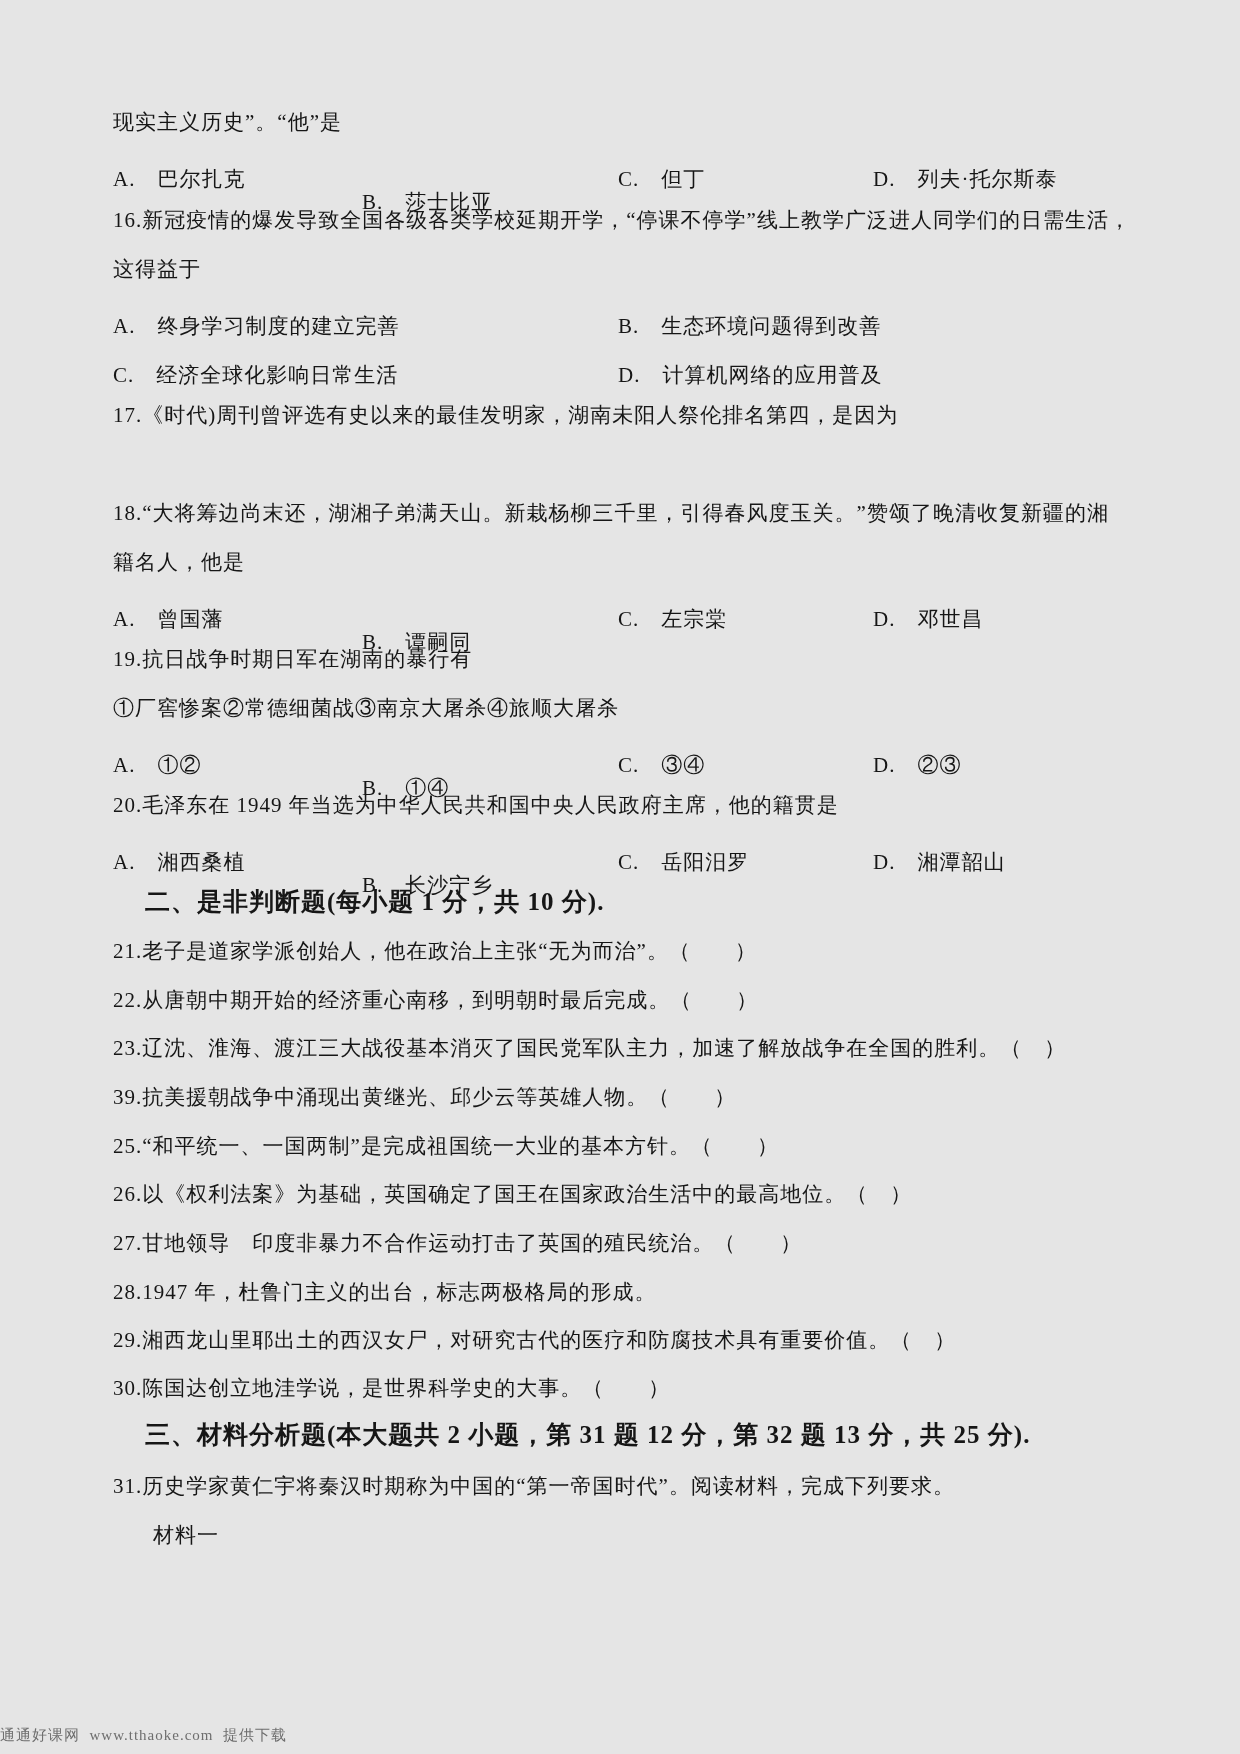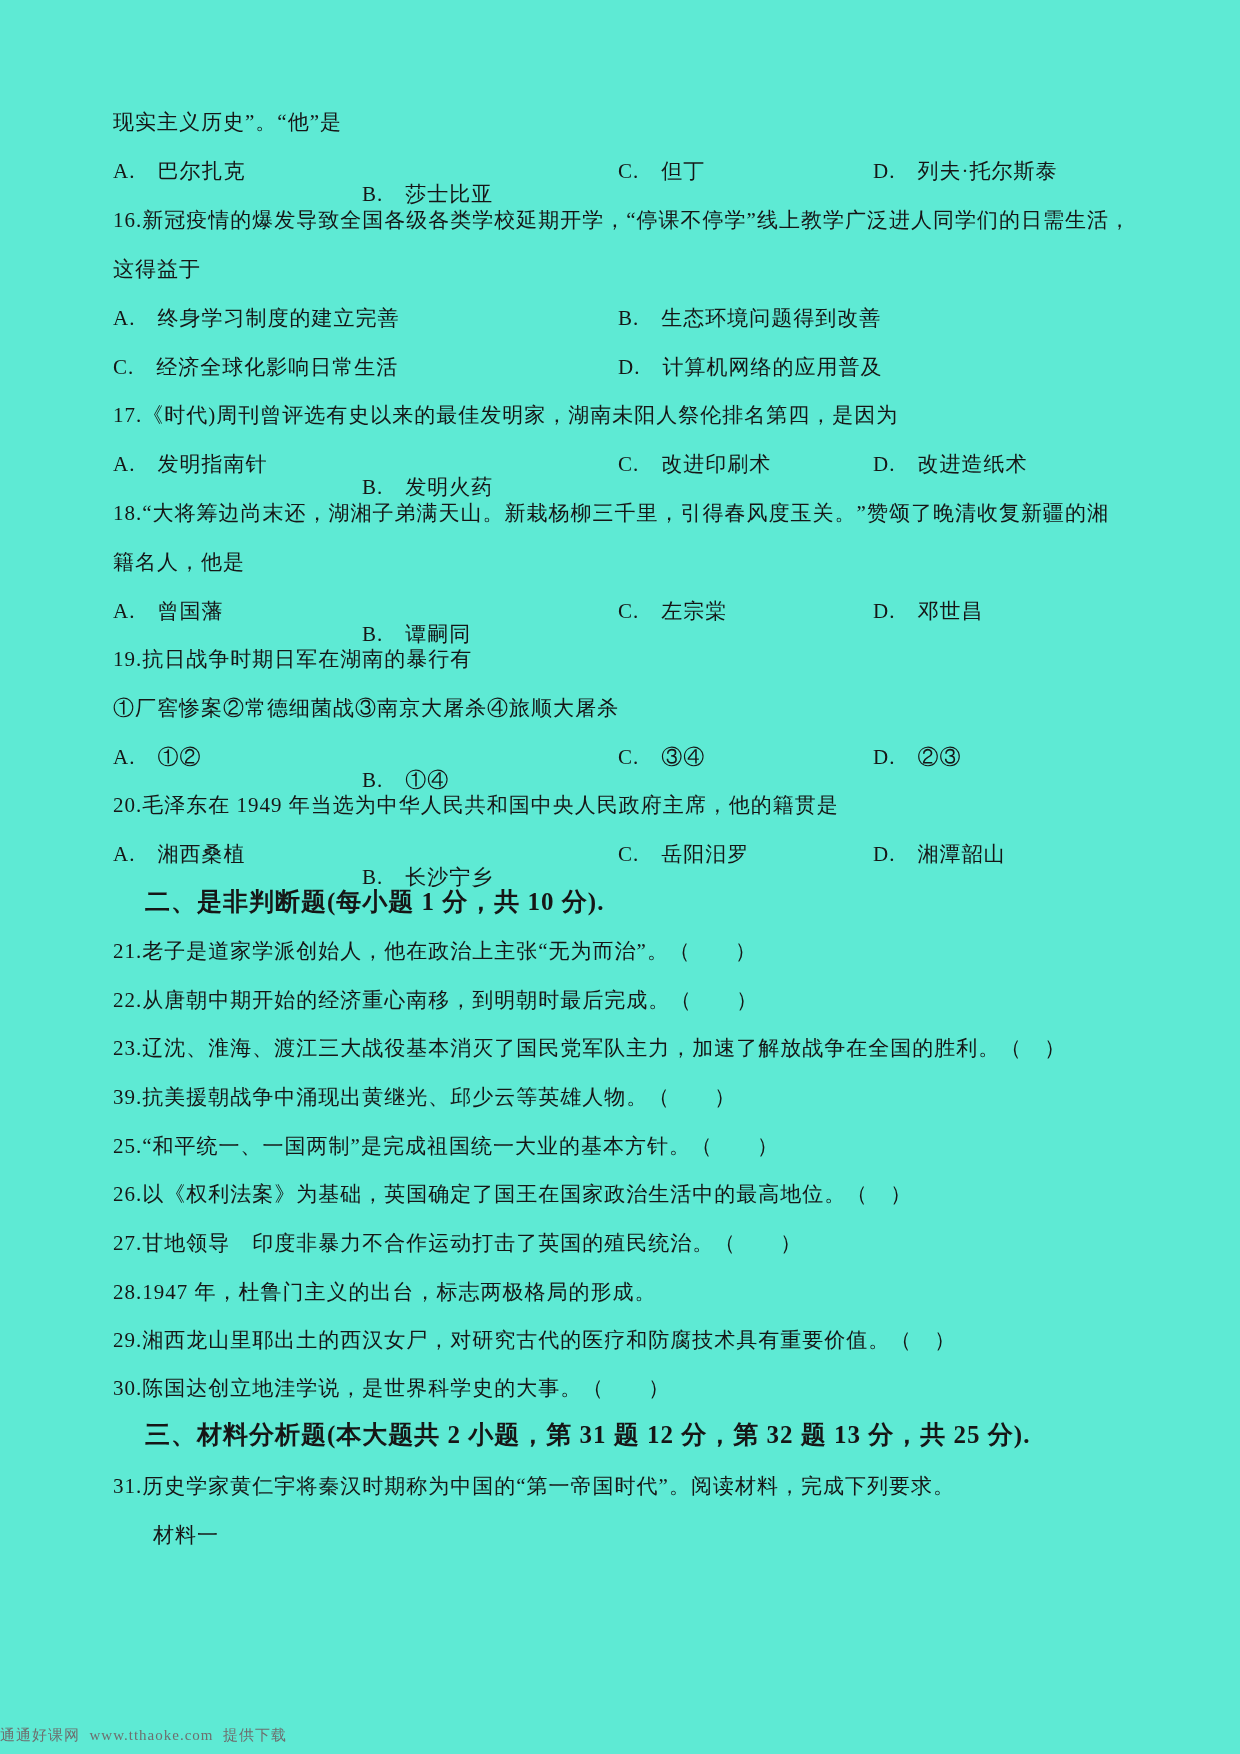--- a/index.html
+++ b/index.html
@@ -1,39 +1,39 @@
 <!DOCTYPE html>
 <html><head>
 <meta charset="utf-8">
 <style>
   html,body{margin:0;padding:0;background:#ffffff;}
   .sheet{
     position:relative;
     width:1240px;height:1754px;
-    background:#5eead4;
+    background:#e5e5e5;
     font-family:"Liberation Serif","DejaVu Serif",serif;
     color:#161616;
     overflow:hidden;
   }
   .line{
     position:absolute;
     left:113px;
     font-size:21px;
     letter-spacing:1px;
     line-height:27px;
     white-space:pre;
   }
   .heading{
     font-weight:700;
     font-size:25px;
     letter-spacing:1px;
     margin-left:32px;
   }
   .opts{height:27px;width:1060px;}
-  .opt{position:absolute;top:0;white-space:pre;}
+  .opt{position:absolute;top:8px;white-space:pre;}
   .c1{left:0;}
   .c2{left:249px;margin-top:23px;}
   .c3{left:505px;}
   .c4{left:760px;}
   .indent{left:153px;}
   .footer{
     position:absolute;
     top:1726px;left:0;width:1240px;
     text-align:left;
     font-size:15px;
@@ -60,26 +60,20 @@
   <div class="line opts" style="top:305px">
     <span class="opt c1">A.　终身学习制度的建立完善</span>
     <span class="opt c3">B.　生态环境问题得到改善</span>
   </div>
   <div class="line opts" style="top:354px">
     <span class="opt c1">C.　经济全球化影响日常生活</span>
     <span class="opt c3">D.　计算机网络的应用普及</span>
   </div>
 
   <div class="line" style="top:402px">17.《时代)周刊曾评选有史以来的最佳发明家，湖南未阳人祭伦排名第四，是因为</div>
-  <div class="line opts" style="top:451px">
-    <span class="opt c1">A.　发明指南针</span>
-    <span class="opt c2">B.　发明火药</span>
-    <span class="opt c3">C.　改进印刷术</span>
-    <span class="opt c4">D.　改进造纸术</span>
-  </div>
 
   <div class="line" style="top:500px">18.“大将筹边尚末还，湖湘子弟满天山。新栽杨柳三千里，引得春风度玉关。”赞颂了晚清收复新疆的湘</div>
   <div class="line" style="top:549px">籍名人，他是</div>
   <div class="line opts" style="top:598px">
     <span class="opt c1">A.　曾国藩</span>
     <span class="opt c2">B.　谭嗣同</span>
     <span class="opt c3">C.　左宗棠</span>
     <span class="opt c4">D.　邓世昌</span>
   </div>
 

